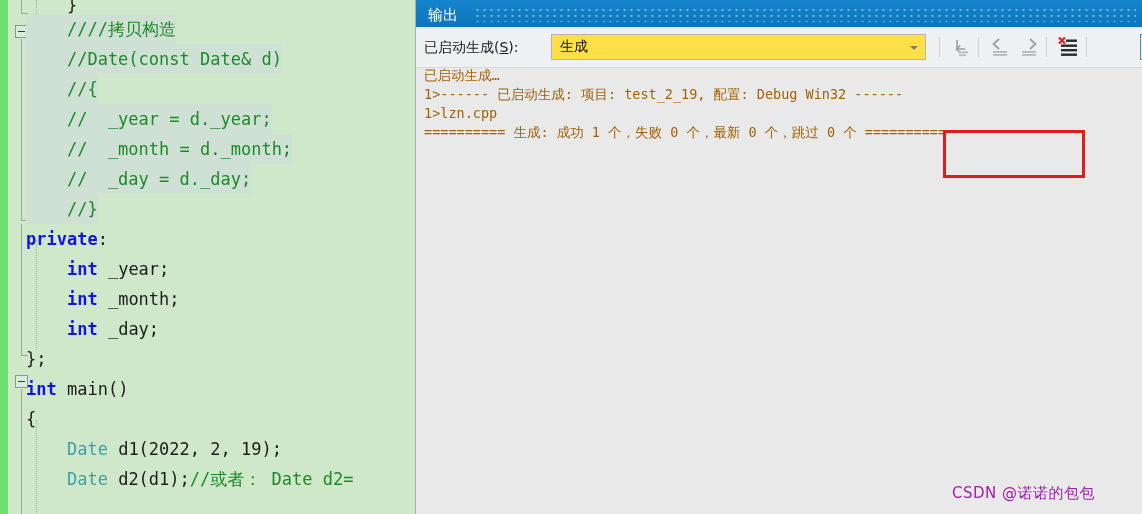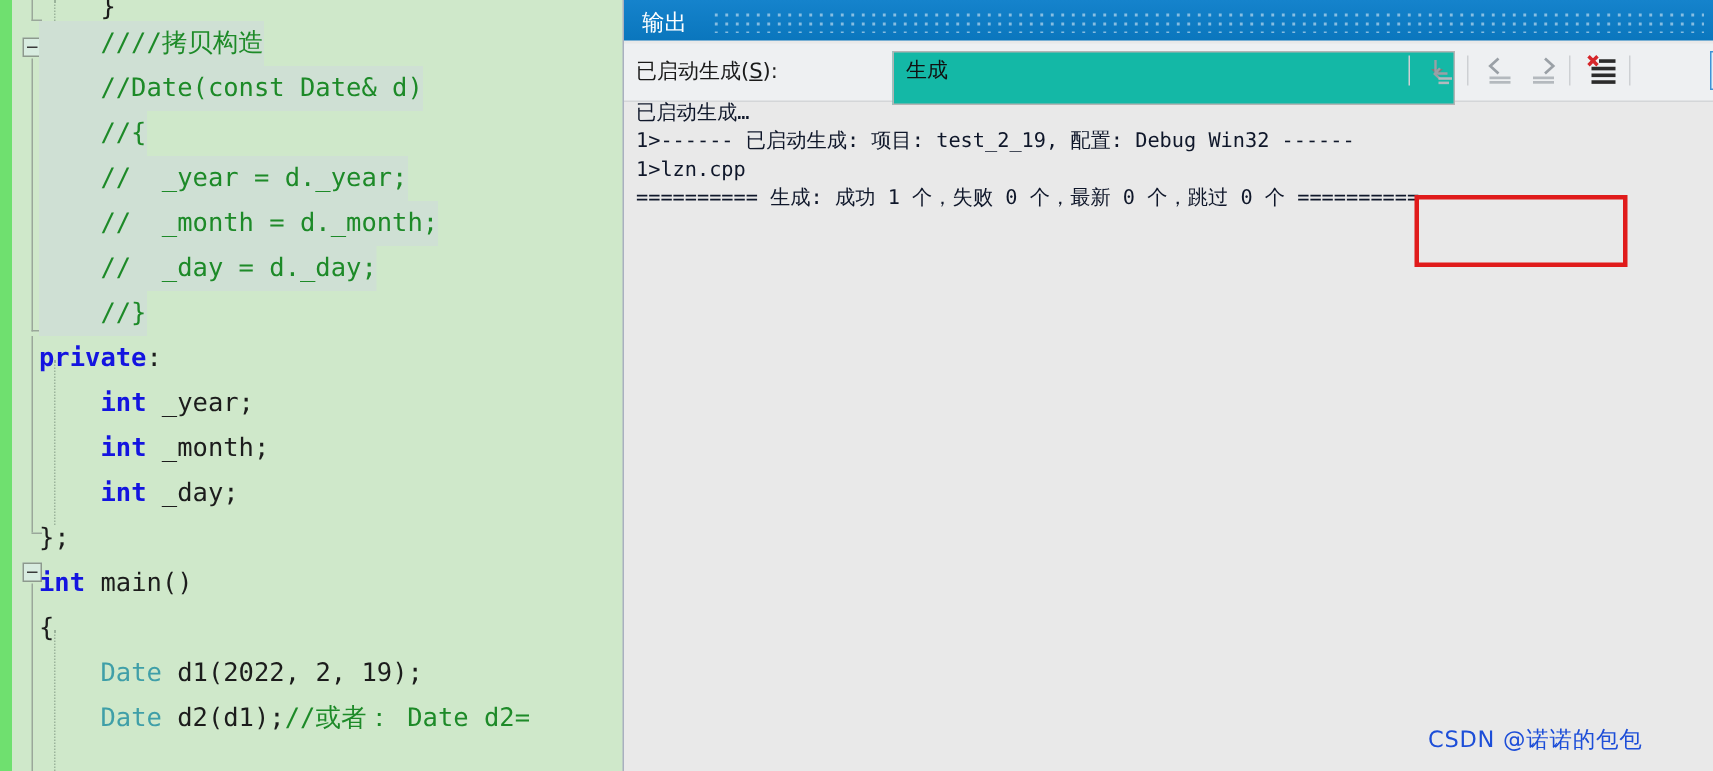--- a/index.html
+++ b/index.html
@@ -79,52 +79,52 @@
     position:absolute;left:0;top:29px;width:726px;height:38px;
     background:#eef0f2;
     border-bottom:1px solid #d4d6d8;
   }
   #combo-label{
     position:absolute;left:8px;top:10px;font-size:14px;color:#1a1a1a;
     font-family:"DejaVu Sans","Liberation Sans",sans-serif;
   }
   #combo-label u{text-decoration:underline;}
   #combo{
-    position:absolute;left:135px;top:5px;width:375px;height:36px;
-    background:#14b8a6;border:1px solid #b4b4b4;box-sizing:border-box;margin-left:44px;
+    position:absolute;left:135px;top:5px;width:375px;height:26px;
+    background:#fde047;border:1px solid #b4b4b4;box-sizing:border-box;
   }
   #combo-value{
     position:absolute;left:8px;top:3px;font-size:14px;color:#111;
     font-family:"DejaVu Sans","Liberation Sans",sans-serif;
   }
   #combo-arrow{
     position:absolute;right:7px;top:11px;width:0;height:0;
     border-left:4px solid transparent;border-right:4px solid transparent;
     border-top:4px solid #7b7b7b;
   }
 
   .tbtn{position:absolute;top:5px;width:26px;height:26px;box-sizing:border-box;}
   .tbtn.sel-btn{border:1px solid #3d93d6;background:#e3eff9;margin-left:45px;}
   .tsep{position:absolute;top:8px;width:1px;height:20px;background:#cdd0d3;}
 
   #out-text{
     position:absolute;left:8px;top:66px;width:700px;
     font-family:"DejaVu Sans Mono","Liberation Mono",monospace;
-    font-size:13.5px;line-height:19px;color:#0f172a;white-space:pre;
+    font-size:13.5px;line-height:19px;color:#a16207;white-space:pre;
   }
   #out-text div{height:19px;}
 
   #red-rect{
     position:absolute;left:527px;top:130px;width:142px;height:48px;
     border:3px solid #e01b1b;box-sizing:border-box;
   }
 
   #watermark{
     position:absolute;left:952px;top:484px;
-    font-size:15px;color:#1d4ed8;letter-spacing:.5px;
+    font-size:15px;color:#a21caf;letter-spacing:.5px;
     font-family:"DejaVu Sans","Liberation Sans",sans-serif;
   }
 </style>
 </head>
 <body>
 
 <div id="editor">
 
   <div id="change-margin"></div>
   <div id="fold-margin">

